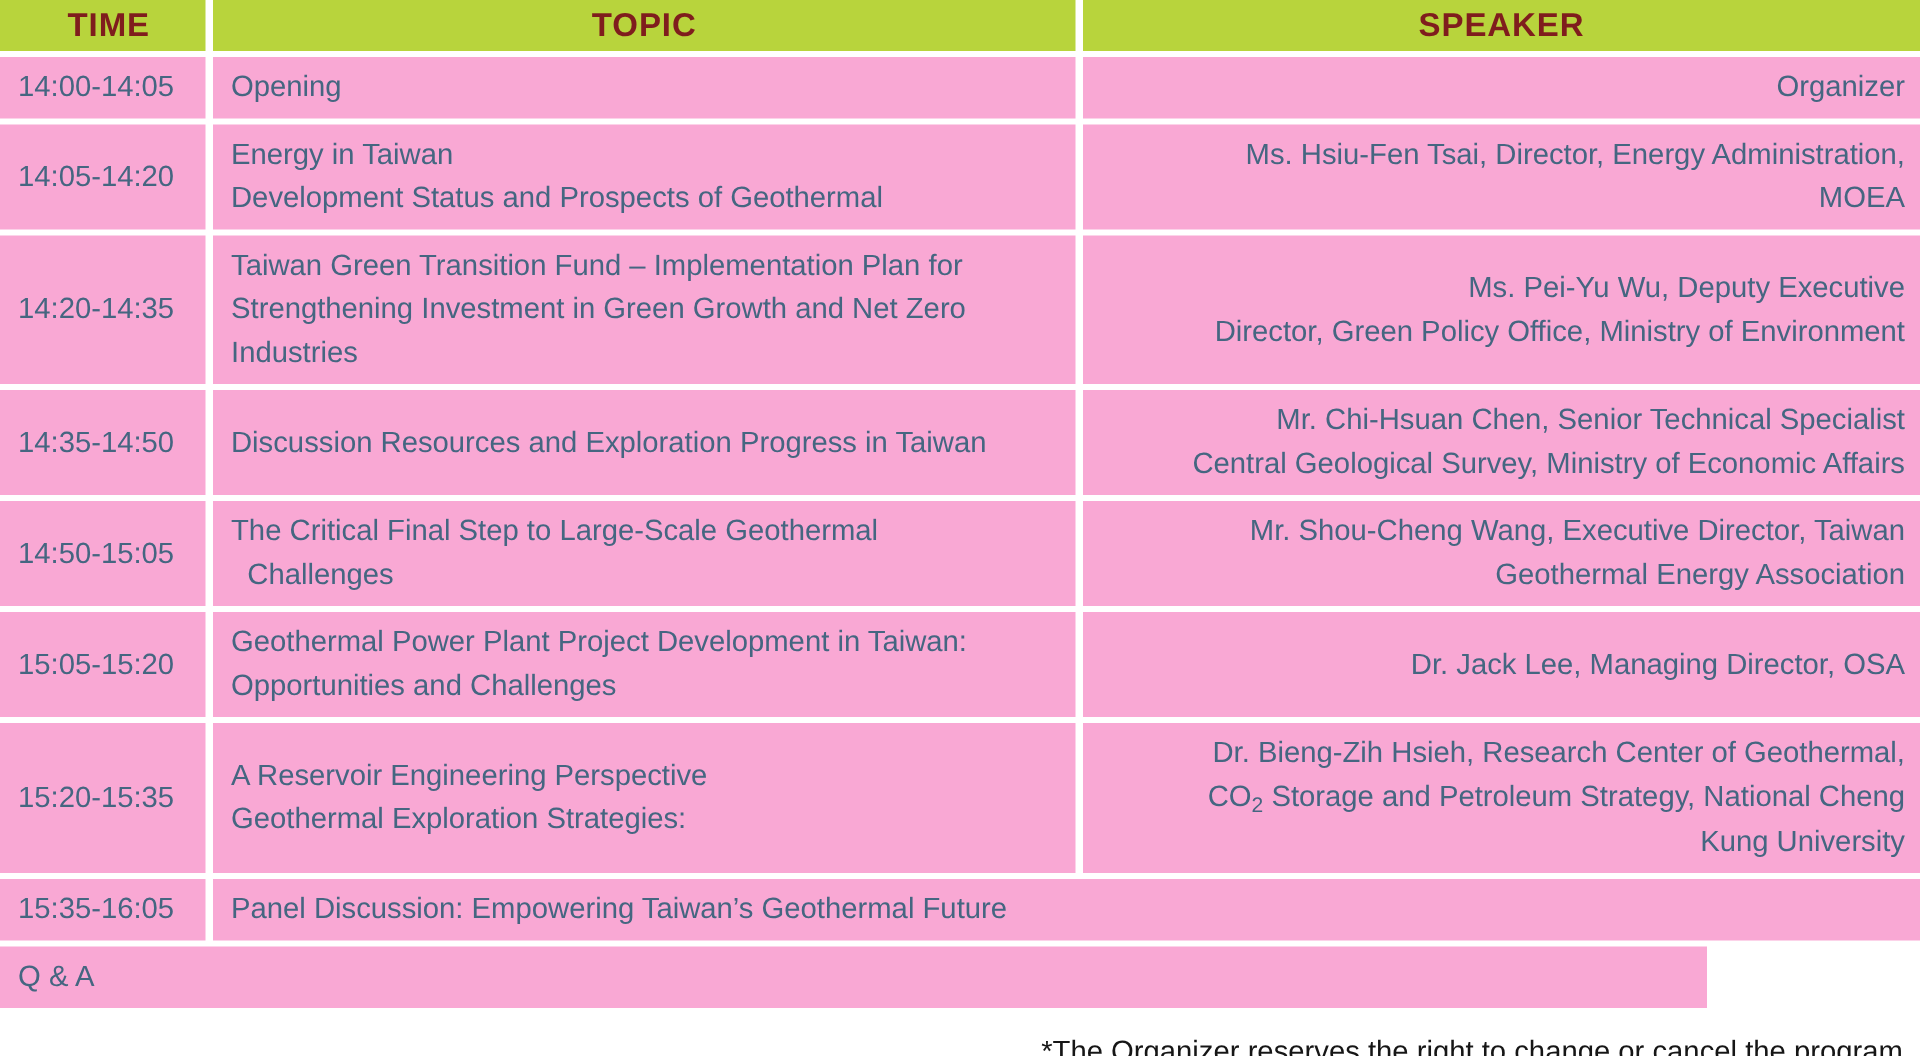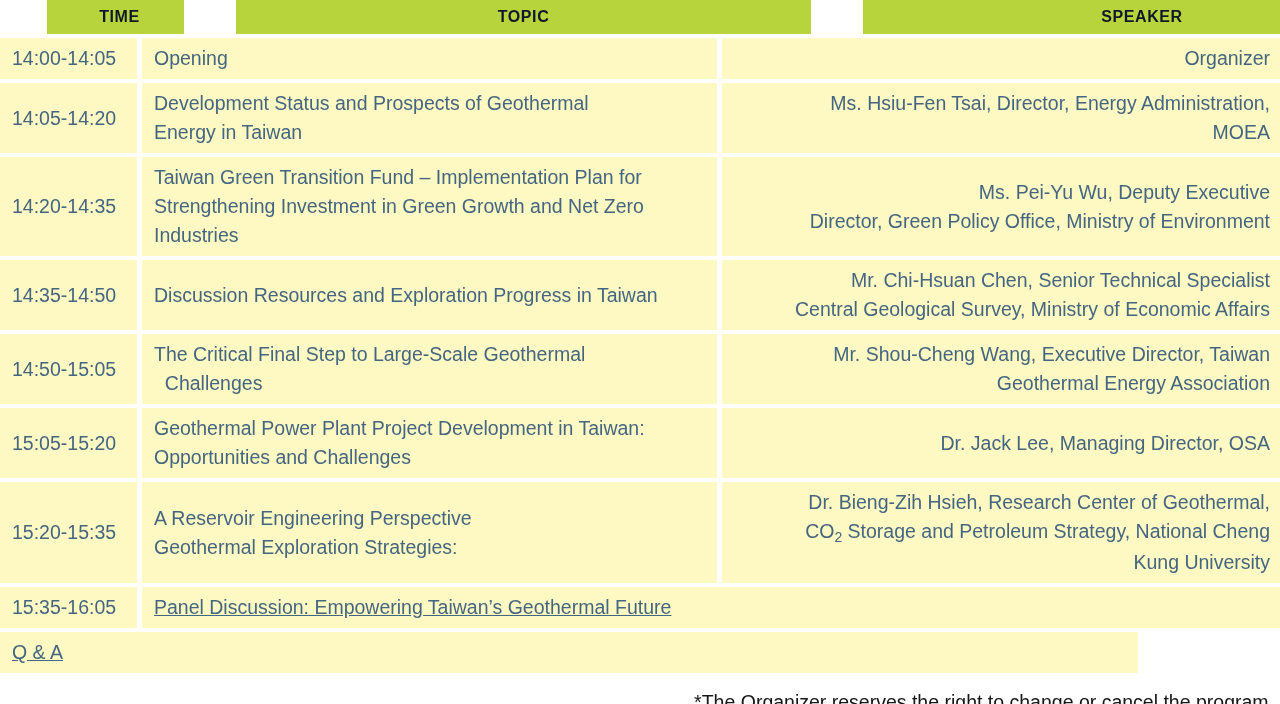--- a/index.html
+++ b/index.html
@@ -23,49 +23,48 @@
 
   
   .row {
     display: flex;
     width: 1280px;
     column-gap: 5px;
     margin-bottom: 4px;
   }
 
   .cell {
-    background: #fef9c3;
+    background: #f9a8d4;
     color: #456681;
     font-size: 19.5px;
     line-height: 29px;
     display: flex;
     flex-direction: column;
     justify-content: center;
     padding: 6px 10px 6px 12px;
   }
 
   
   .row-header .cell {
     background: #b8d43c;
-    color: #0f172a;
+    color: #7f1d1d;
     font-weight: bold;
-    font-size: 16px;
+    font-size: 22px;
     letter-spacing: 0.6px;
     align-items: center;
     justify-content: center;
     padding: 0;
     height: 34px;
     line-height: 34px;
-    margin-left: 47px;
   }
 
   .col-time   { width: 137px; flex: 0 0 137px; }
   .col-topic  { width: 575px; flex: 0 0 575px; }
   .col-speaker{ width: 558px; flex: 0 0 558px; text-align: right; }
-  .col-wide   { width: 1138px; flex: 0 0 1138px; text-decoration: underline; }
+  .col-wide   { width: 1138px; flex: 0 0 1138px; }
 
   .cell.col-time {
     padding-left: 12px;
     padding-right: 4px;
     justify-content: center;
     white-space: nowrap;
   }
 
   .cell-line { display: block; white-space: pre; }
 
@@ -98,22 +97,22 @@
         <div class="cell col-topic">
           <span class="cell-line">Opening</span>
         </div>
         <div class="cell col-speaker">
           <span class="cell-line">Organizer</span>
         </div>
       </div>
       <div class="row">
         <div class="cell col-time">14:05-14:20</div>
         <div class="cell col-topic">
+          <span class="cell-line">Energy in Taiwan</span>
           <span class="cell-line">Development Status and Prospects of Geothermal</span>
-          <span class="cell-line">Energy in Taiwan</span>
         </div>
         <div class="cell col-speaker">
           <span class="cell-line">Ms. Hsiu-Fen Tsai, Director, Energy Administration,</span>
           <span class="cell-line">MOEA</span>
         </div>
       </div>
       <div class="row">
         <div class="cell col-time">14:20-14:35</div>
         <div class="cell col-topic">
           <span class="cell-line">Taiwan Green Transition Fund – Implementation Plan for</span>

